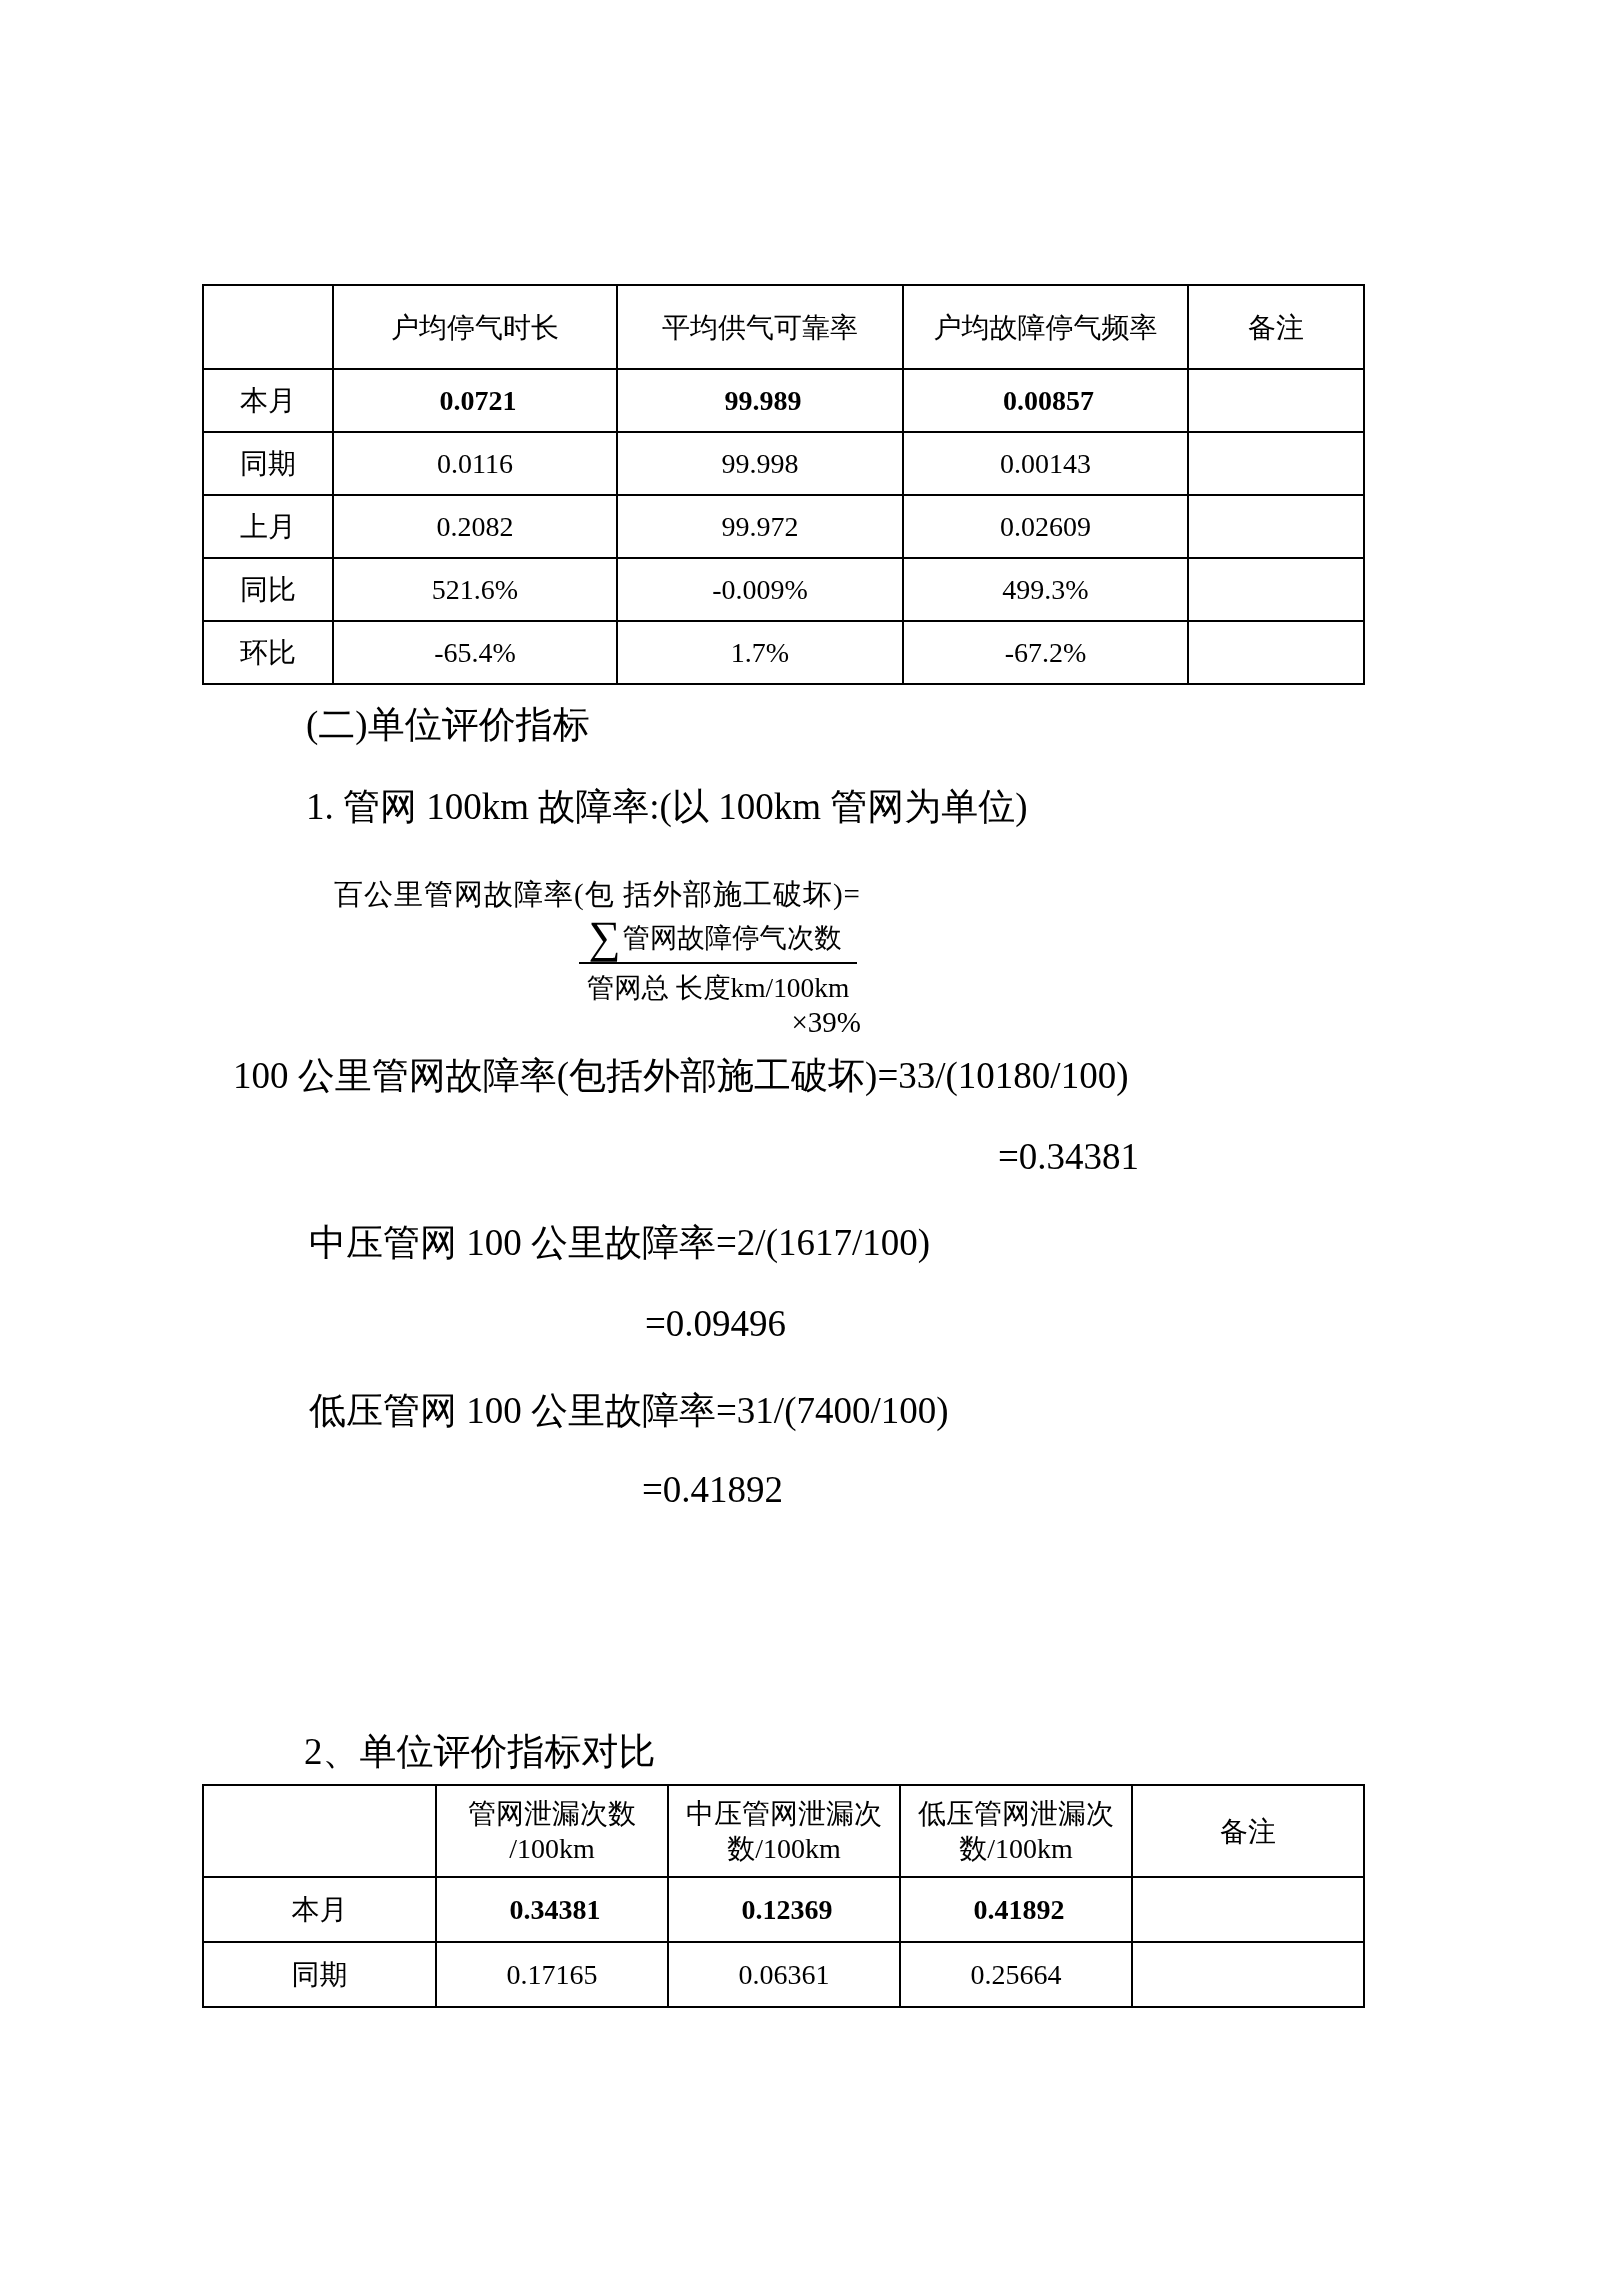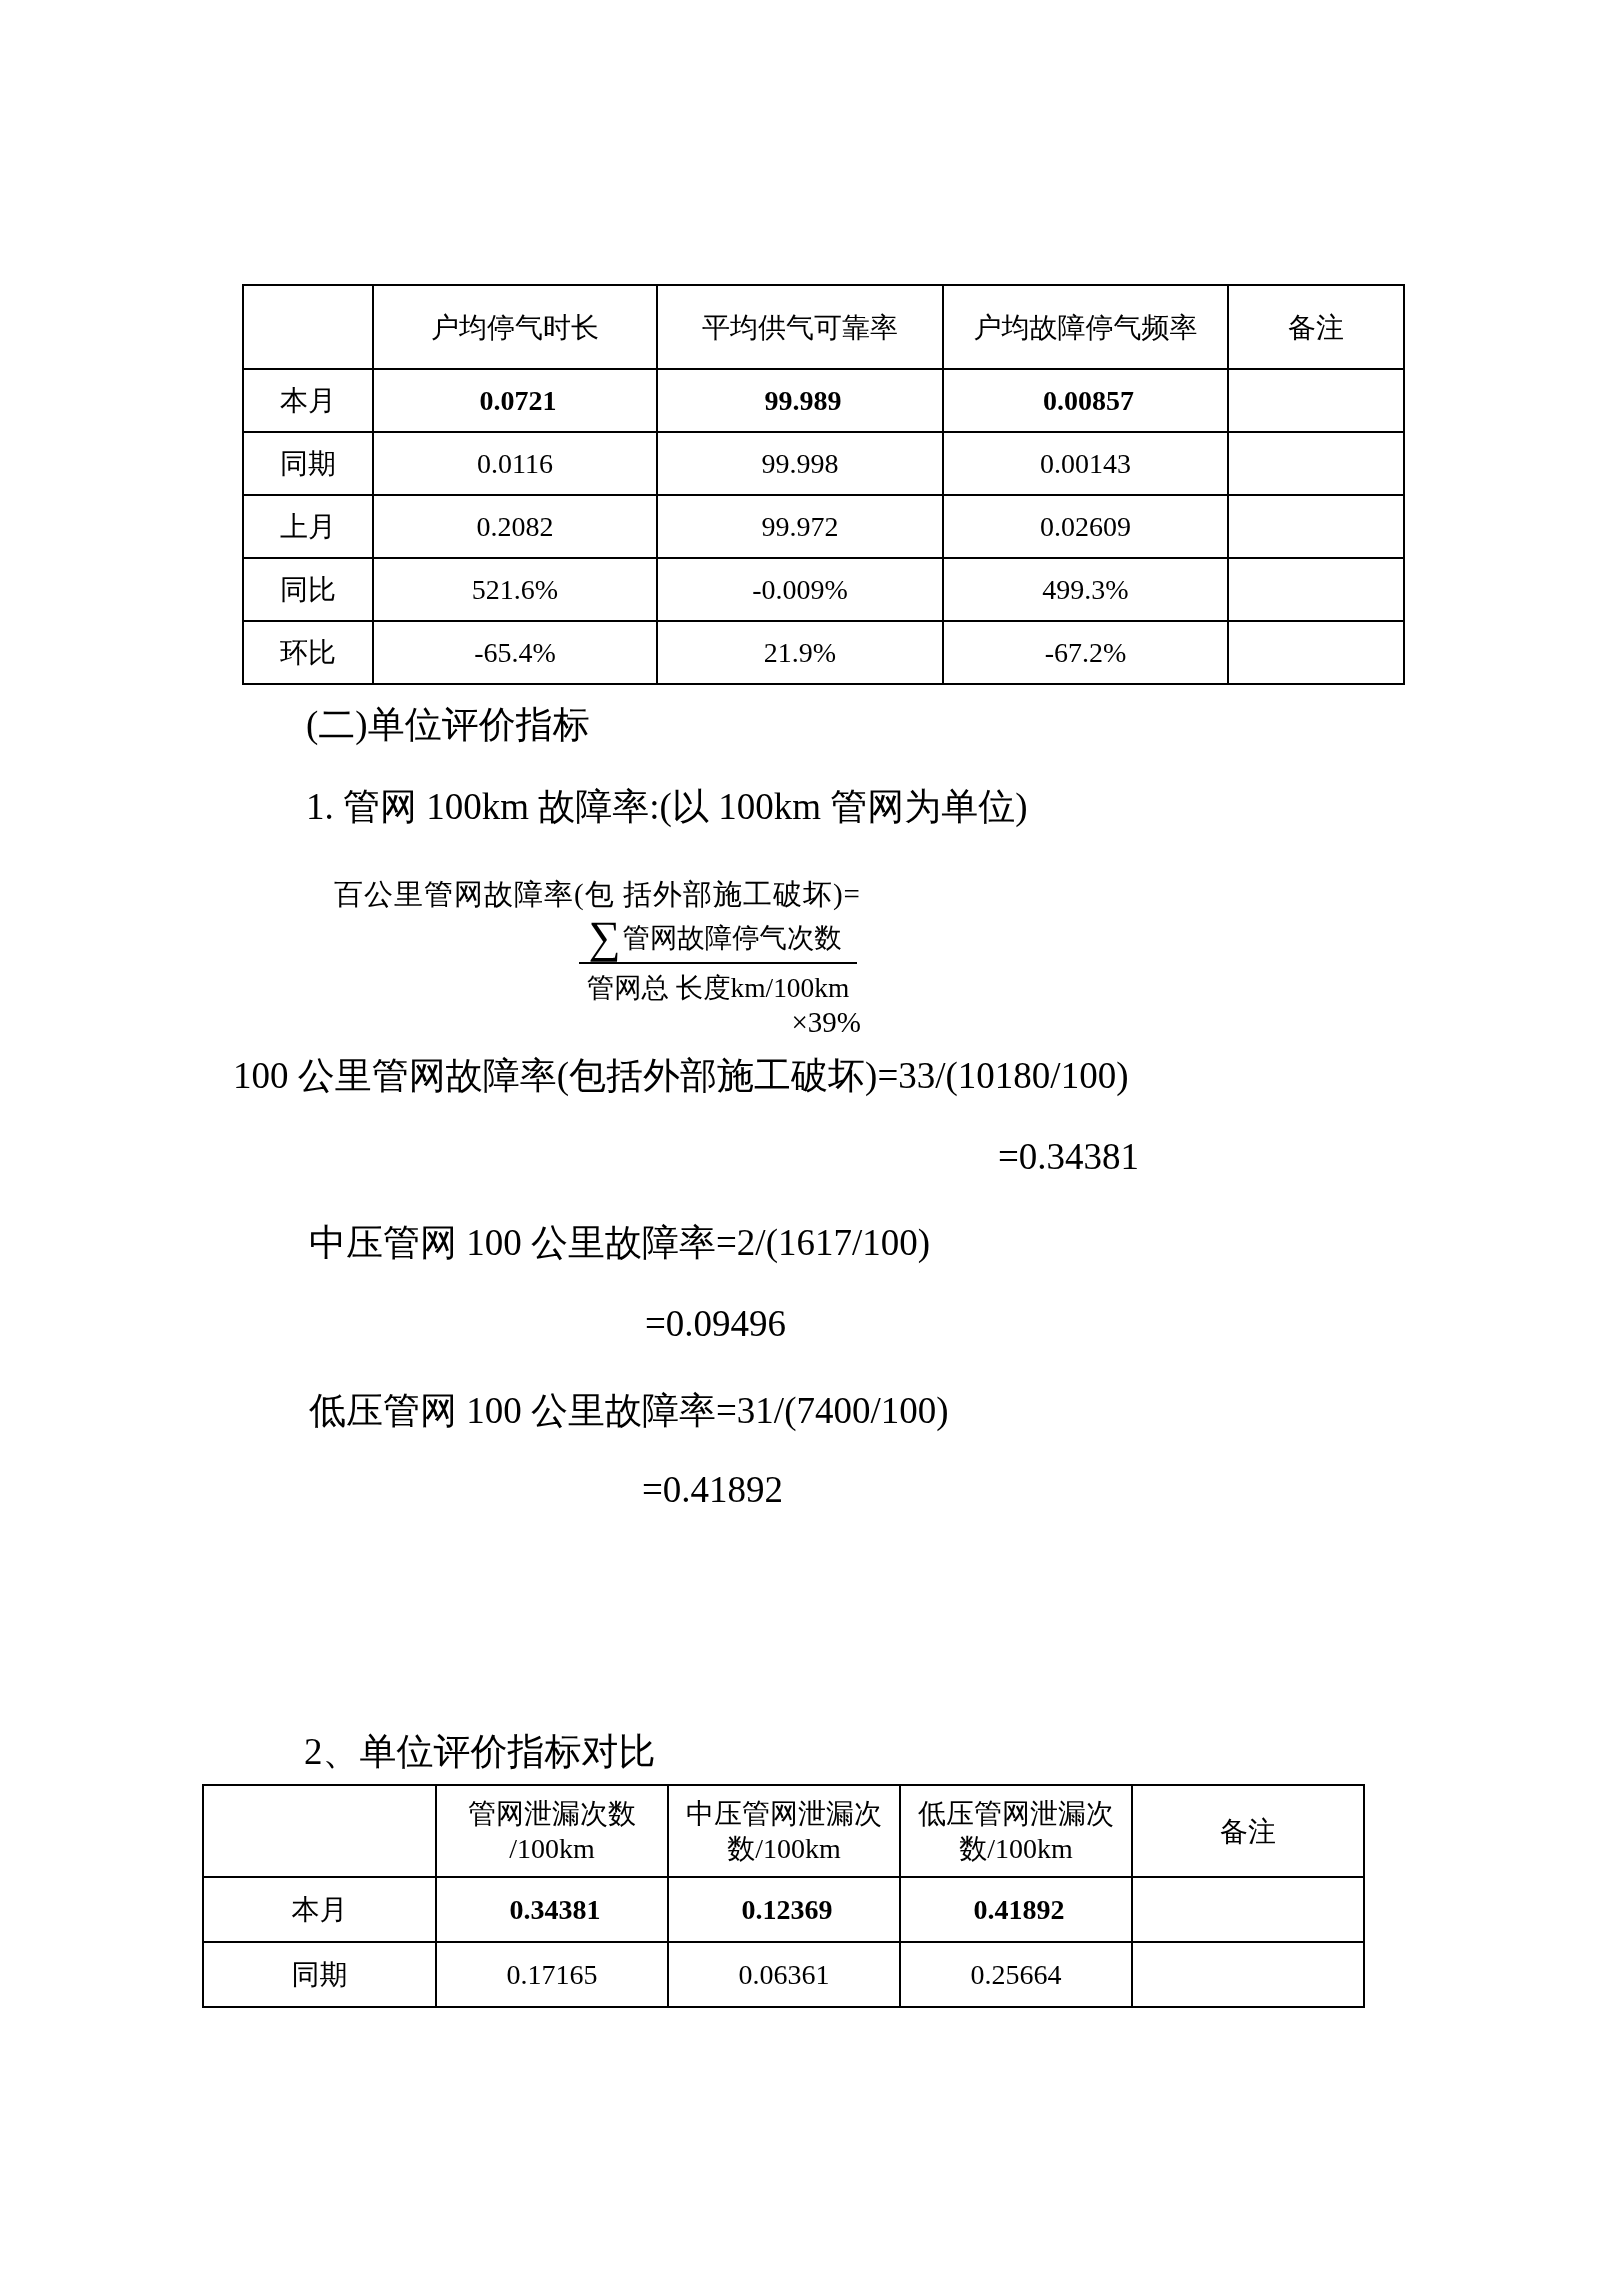--- a/index.html
+++ b/index.html
@@ -24,21 +24,21 @@
     border-top-width:2.9px;
     border-bottom-width:2.9px;
     text-align:center;
     vertical-align:middle;
     font-size:28px;
     font-weight:normal;
     padding:0;
     white-space:pre-line;
     line-height:1.25;
   }
-  #table1 { left:202px; top:284px; width:1162px;margin-left:40px; }
+  #table1 { left:202px; top:284px; width:1162px; }
   #table1 thead tr { height:84px; }
   #table1 tbody tr { height:63px; }
 
   #table2 { left:202px; top:1784px; width:1162px; }
   #table2 thead tr { height:92px; }
   #table2 tbody tr { height:65px; }
 
   tr.bold-row td:not(:first-child) { font-weight:bold;padding-left:6px; }
 
   
@@ -131,21 +131,21 @@
         <tr>
           <td>同比</td>
           <td>521.6%</td>
           <td>-0.009%</td>
           <td>499.3%</td>
           <td></td>
         </tr>
         <tr>
           <td>环比</td>
           <td>-65.4%</td>
-          <td>21.9%</td>
+          <td>1.7%</td>
           <td>-67.2%</td>
           <td></td>
         </tr>
       </tbody>
   </table>
 
   <div class="abs h-section">(二)单位评价指标</div>
 
   <div class="abs h-item1">1. 管网 100km 故障率:(以 100km 管网为单位)</div>
 

